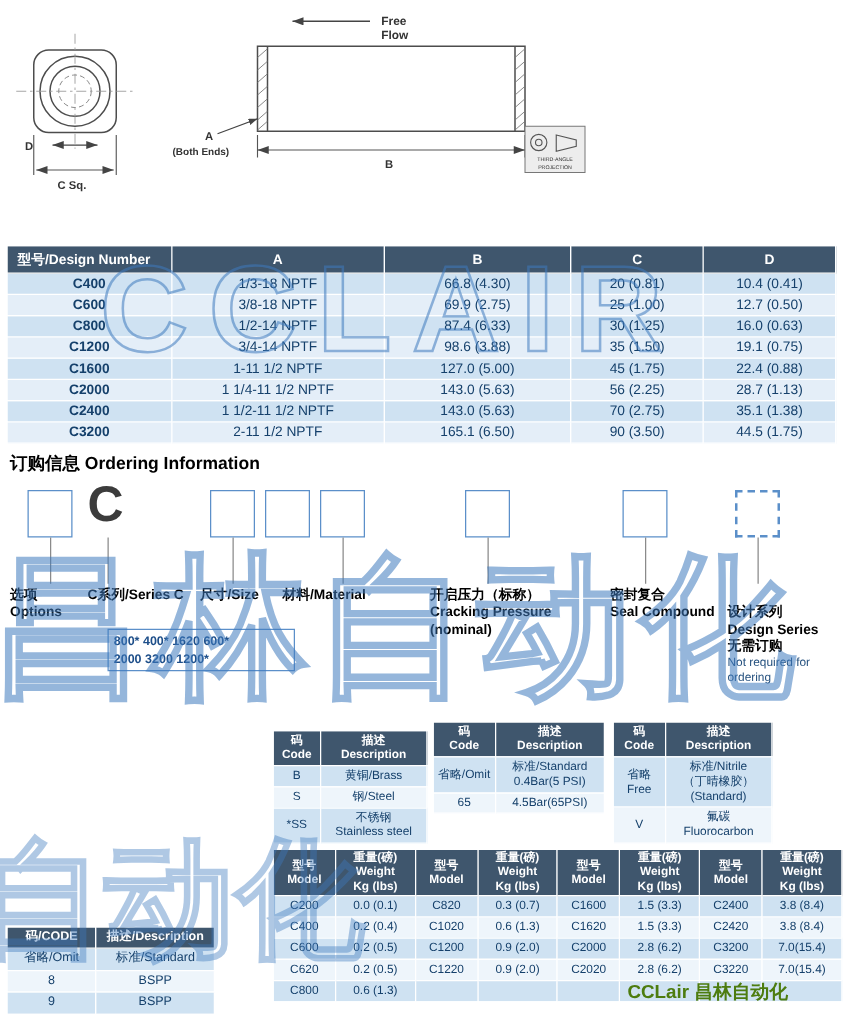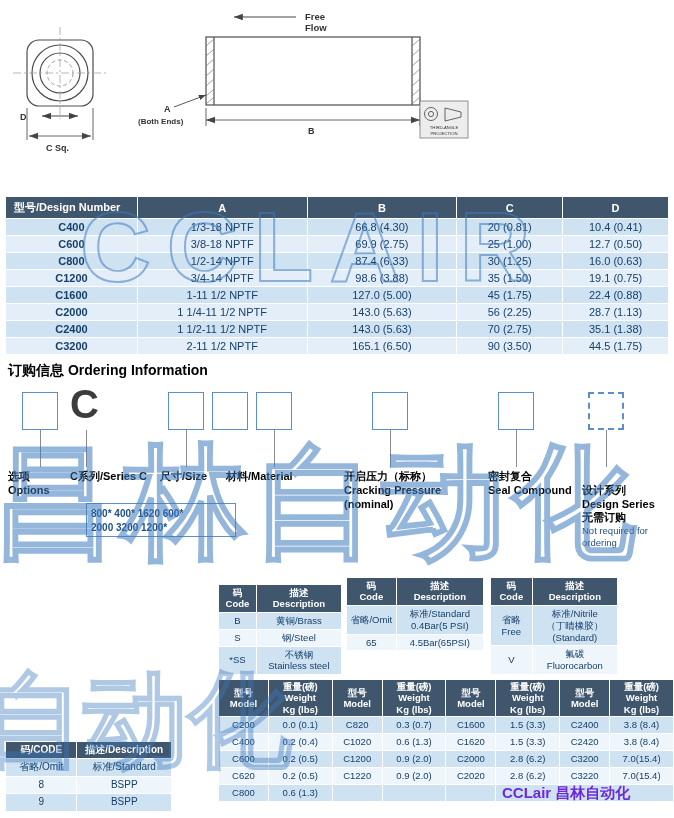--- a/index.html
+++ b/index.html
@@ -44,21 +44,21 @@
   .bsp-table{left:5px;top:741px;width:167px;font-size:10px;}
   .weight-table{left:218px;top:679px;width:456px;font-size:9.5px;}
   .weight-table th{padding:1px 2px;}
   
   .wm{position:absolute;font-weight:bold;color:transparent;pointer-events:none;z-index:40;line-height:1;
       -webkit-text-stroke:2px rgba(62,122,190,0.55);}
   .wm-top{top:198px;left:80px;font-size:98px;letter-spacing:16px;}
   .wm-mid{top:440px;left:-8px;font-size:124px;letter-spacing:6px;}
   .wm-bottom{top:668px;left:-228px;font-size:104px;opacity:.75;}
   
-  .brand{position:absolute;left:502px;top:784px;font-size:15px;font-weight:bold;color:#6d28d9;z-index:50;}
+  .brand{position:absolute;left:502px;top:784px;font-size:15px;font-weight:bold;color:#4d7c0f;z-index:50;}
 </style>
 </head>
 <body>
 
 <div class="page">
 
   <svg class="drawing" width="674" height="195" viewBox="0 0 674 195">
     <defs>
       <marker id="ah" markerWidth="10" markerHeight="8" refX="8" refY="3" orient="auto">
         <path d="M0,0 L8,3 L0,6 Z" fill="#444"></path>

